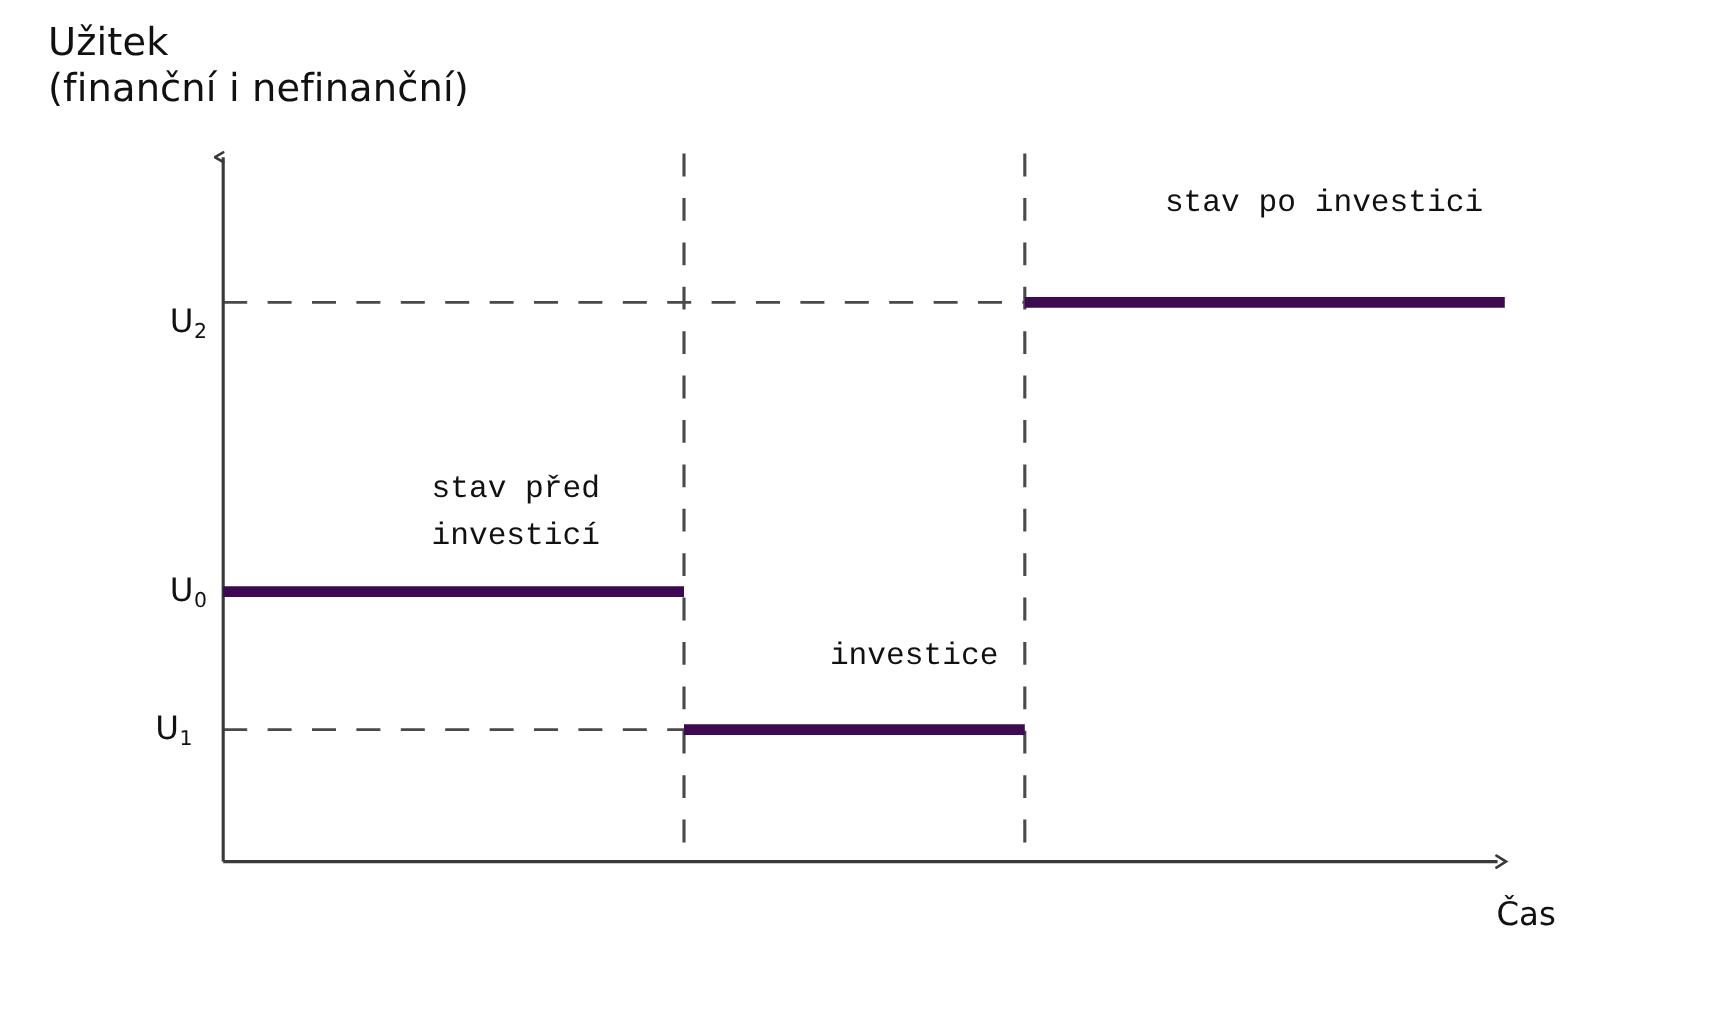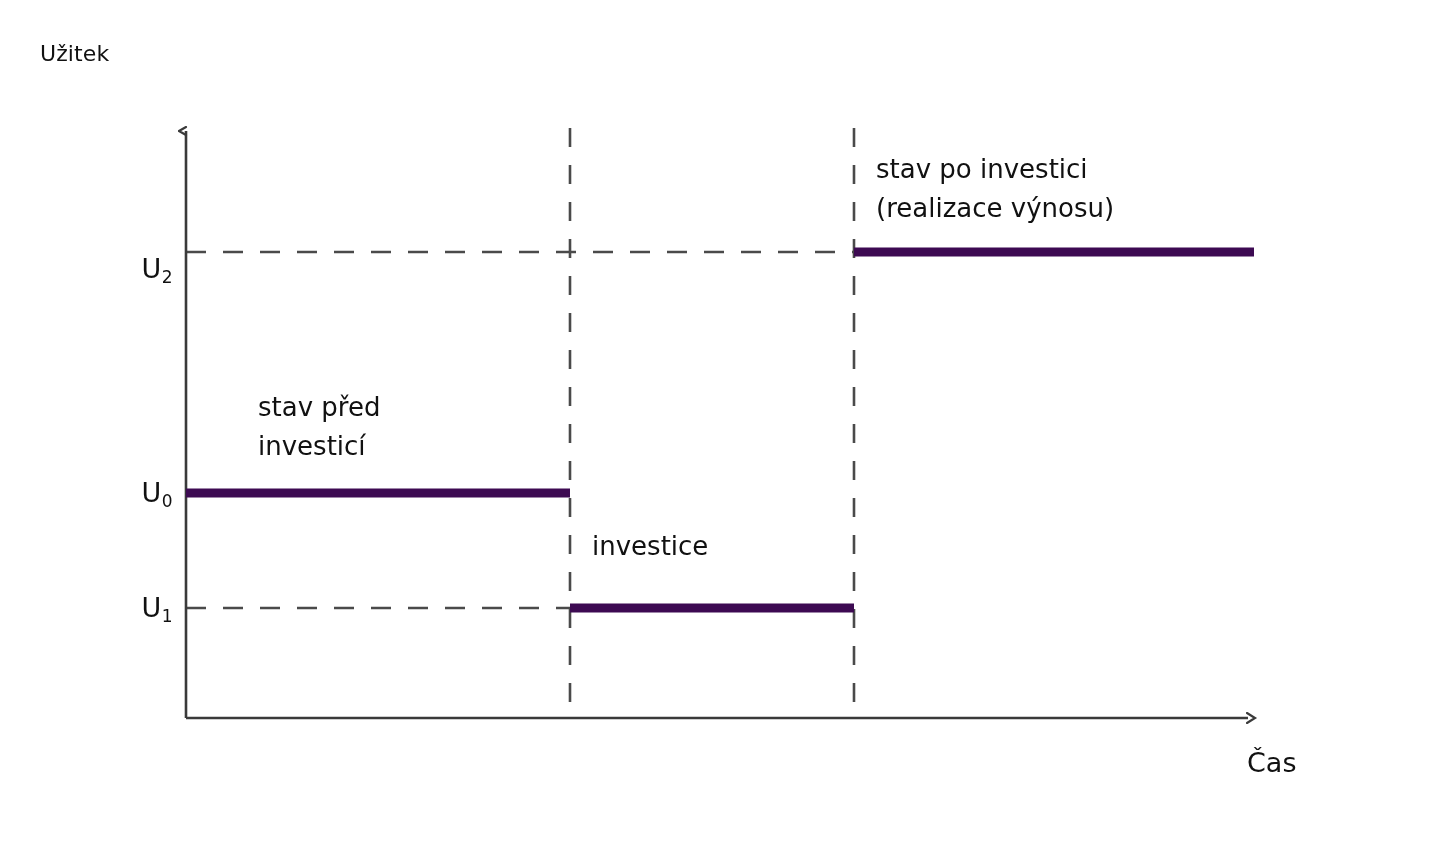--- a/index.html
+++ b/index.html
@@ -21,22 +21,22 @@
     left: 0;
     top: 0;
     width: 1440px;
     height: 849px;
   }
 
   
   .axis-title-y {
     position: absolute;
     left: 40px;
-    top: 35px;
-    font-size: 22px;
+    top: 16px;
+    font-size: 32px;
     line-height: 38px;
     white-space: nowrap;
     letter-spacing: 0.1px;
   }
   .axis-title-y .ln { display: block; }
 
   
   .axis-title-x {
     position: absolute;
     left: 1247px;
@@ -63,42 +63,44 @@
     position: relative;
     top: 5px;
     left: 0.5px;
   }
 
   
   .annot {
     position: absolute;
     font-size: 26px;
     line-height: 39px;
-    text-align: left;
+    text-align: right;
     white-space: nowrap;
+    font-family: Liberation Mono, monospace;
   }
   .annot .ln { display: block; }
 
   
   svg.plot {
     position: absolute;
     left: 0;
     top: 0;
     width: 1440px;
     height: 849px;
     overflow: visible;
   }
 </style>
 </head>
 <body>
 
 <div id="stage">
 
   <div class="axis-title-y">
     <span class="ln">Užitek</span>
+    <span class="ln">(finanční i nefinanční)</span>
   </div>
 
   <svg class="plot" viewBox="0 0 1440 849" xmlns="http://www.w3.org/2000/svg">
 
     <defs>
       <marker id="arrowUp" markerWidth="10" markerHeight="10" refX="5" refY="8" orient="auto-start-reverse" markerUnits="userSpaceOnUse">
         <path d="M1,8 L5,1 L9,8" fill="none" stroke="#3a3a3a" stroke-width="2.2" stroke-linecap="round" stroke-linejoin="miter"></path>
       </marker>
       <marker id="arrowRight" markerWidth="12" markerHeight="12" refX="2" refY="6" orient="auto" markerUnits="userSpaceOnUse">
         <path d="M1,1 L9,6 L1,11" fill="none" stroke="#3a3a3a" stroke-width="2.2" stroke-linecap="round" stroke-linejoin="miter"></path>
@@ -125,33 +127,32 @@
   </svg>
 
   <div class="tick-label" style="left:128px; top:237px;margin-top:17px;">
     <span>U</span><sub>2</sub>
   </div>
 
   <div class="tick-label" style="left:128px; top:478px;text-align:right;">
     <span>U</span><sub>0</sub>
   </div>
 
-  <div class="tick-label" style="left:128px; top:593px;">
+  <div class="tick-label" style="left:116px; top:593px;">
     <span>U</span><sub>1</sub>
   </div>
 
   <div class="annot" style="left:258px; top:388px; width:242px;">
     <span class="ln">stav před</span>
     <span class="ln">investicí</span>
   </div>
 
   <div class="annot" style="left:592px; top:527px; width:240px;">
     <span class="ln">investice</span>
   </div>
 
   <div class="annot" style="left:876px; top:150px; width:360px;">
     <span class="ln">stav po investici</span>
-    <span class="ln">(realizace výnosu)</span>
   </div>
 
   <div class="axis-title-x">Čas</div>
 
 </div>
 
 </body></html>

